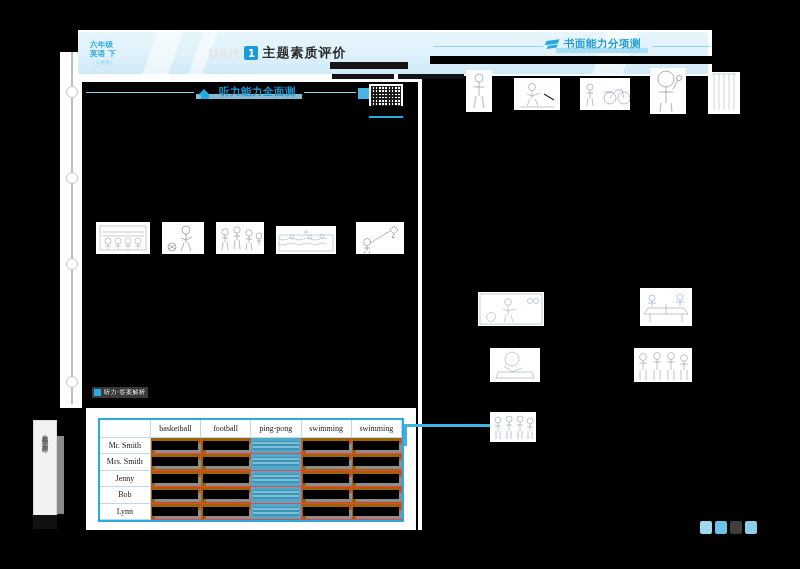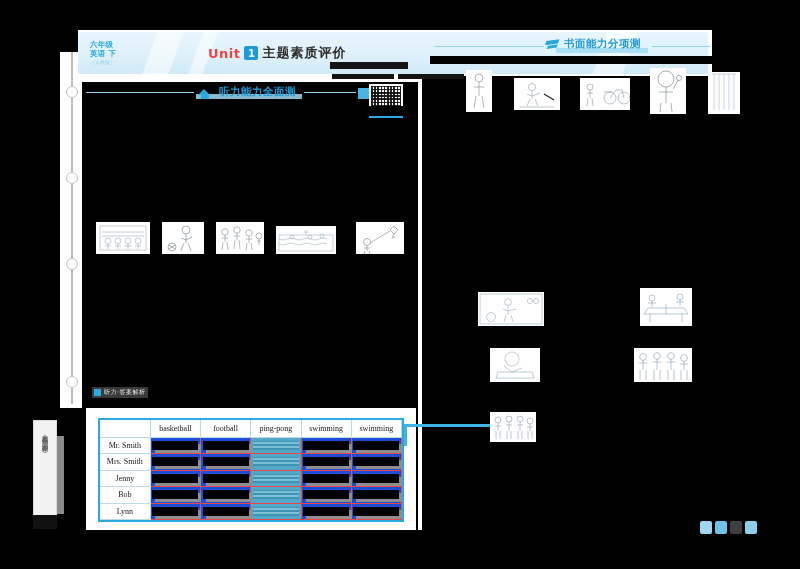--- a/index.html
+++ b/index.html
@@ -81,21 +81,21 @@
   .grade-l2 { font-size: 7.5px; font-weight: bold; color: #27a9e0; line-height: 9px;
               font-family:"DejaVu Sans",sans-serif; letter-spacing:.3px;}
   .grade-l3 { font-size: 5px; color: #8fd3ef; line-height: 8px;
               font-family:"DejaVu Sans",sans-serif;}
   .unit-title {
     position: absolute; left: 208px; top: 43px;
     height: 20px; display: flex; align-items: center; gap: 4px;
   }
   .unit-word {
     font-family: "DejaVu Sans", sans-serif;
-    font-size: 13px; font-weight: bold; color: #ef4444;
+    font-size: 13px; font-weight: bold; color: #e5e5e5;
     letter-spacing: .5px;
   }
   .unit-num {
     width: 14px; height: 14px; background: #1a9bd7; color: #fff;
     font-family: "DejaVu Sans", sans-serif; font-size: 10px; font-weight: bold;
     display: flex; align-items: center; justify-content: center; border-radius: 2px;
   }
   .unit-cn {
     font-family: "DejaVu Sans", sans-serif;
     font-size: 13px; font-weight: bold; color: #2b2b2b; letter-spacing: 1px;
@@ -170,21 +170,21 @@
     height:11px; display:flex; align-items:center;
     background:#3a3a3a; padding:0 3px 0 0;
   }
   .tag-sq { width:7px;height:7px;background:#29abe2;margin-right:3px;margin-left:2px; }
   .tag-txt{ font-family:"DejaVu Sans",sans-serif; font-size:6px; color:#f0f0f0;
             letter-spacing:.5px; white-space:nowrap;}
   
   .tbl-wrap {
     position:absolute; left:98px; top:418px;
     width:306px; height:104px;
-    background:#1d4ed8;
+    background:#a16207;
     border:2px solid #29abe2;
   }
   table.grid {
     border-collapse:collapse; width:100%; height:100%;
     table-layout:fixed;
   }
   table.grid th, table.grid td {
     border:1px solid #ef4444;
     padding:0; text-align:center; vertical-align:middle;
     font-family:"Liberation Serif", serif;

